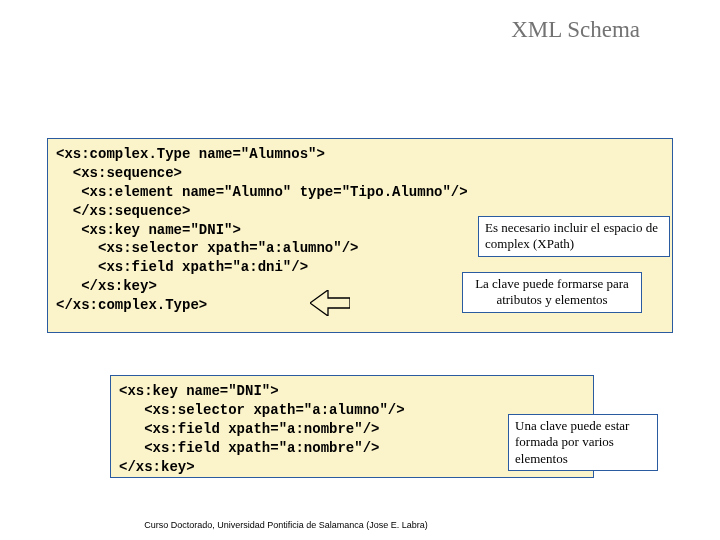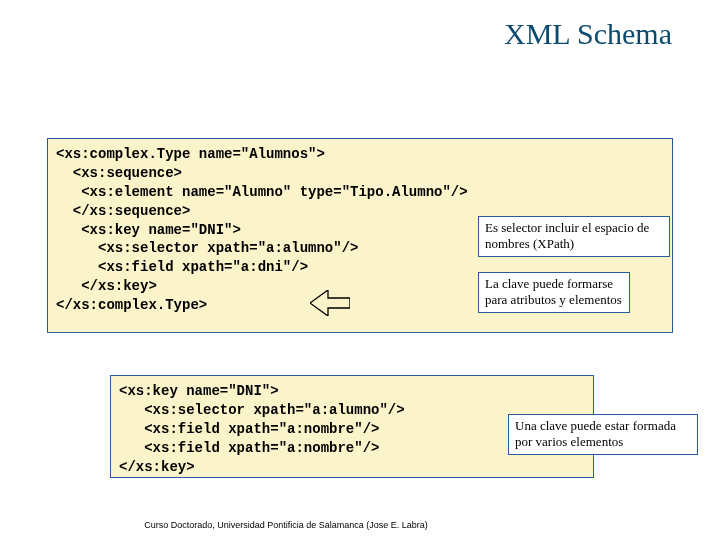--- a/index.html
+++ b/index.html
@@ -6,25 +6,25 @@
   body {
     width: 720px;
     height: 540px;
     background: #fff;
     font-family: Verdana, Arial, sans-serif;
     position: relative;
   }
   .title {
     position: absolute;
     top: 16px;
-    right: 48px;
+    right: 80px;
     text-align: right;
-    color: #0c4a6e;
+    color: #737373;
     font-family: Georgia, 'Times New Roman', serif;
-    font-size: 30px;
+    font-size: 23px;
     line-height: 1.2;
     font-weight: normal;
   }
   .codebox {
     position: absolute;
     border: 1px solid #2a5aa0;
     background: #fbf3c9;
     font-family: 'Courier New', monospace;
     font-weight: bold;
     font-size: 14px;
@@ -49,22 +49,22 @@
     position: absolute;
     border: 1px solid #2a5aa0;
     background: #fff;
     font-family: 'Times New Roman', serif;
     font-size: 13px;
     line-height: 1.25;
     padding: 3px 6px;
     color: #000;
   }
   .note1 { top: 216px; left: 478px; width: 192px; }
-  .note2 { top: 272px; left: 478px; width: 152px; }
-  .note3 { top: 414px; left: 508px; width: 190px; }
+  .note2 { top: 272px; left: 462px; width: 180px; text-align: center; }
+  .note3 { top: 414px; left: 508px; width: 150px; }
   .arrow {
     position: absolute;
     width: 40px;
     height: 26px;
   }
   .arrow svg { width: 100%; height: 100%; }
   .arrow1 { top: 290px; left: 310px; }
   .footer {
     position: absolute;
     bottom: 10px;
@@ -86,21 +86,21 @@
 <div class="codebox box1">&lt;xs:complex.Type name="Alumnos"&gt;
   &lt;xs:sequence&gt;
    &lt;xs:element name="Alumno" type="Tipo.Alumno"/&gt;
   &lt;/xs:sequence&gt;
    &lt;xs:key name="DNI"&gt;
      &lt;xs:selector xpath="a:alumno"/&gt;
      &lt;xs:field xpath="a:dni"/&gt;
    &lt;/xs:key&gt;
 &lt;/xs:complex.Type&gt;</div>
 
-<div class="note note1">Es selector incluir el espacio de nombres (XPath)</div>
+<div class="note note1">Es necesario incluir el espacio de complex (XPath)</div>
 <div class="note note2">La clave puede formarse para atributos y elementos</div>
 
 <div class="arrow arrow1">
   <svg viewBox="0 0 40 26">
     <path d="M40 8 L18 8 L18 0 L0 13 L18 26 L18 18 L40 18 Z" fill="none" stroke="#000" stroke-width="1.3"></path>
   </svg>
 </div>
 
 <div class="codebox box2">&lt;xs:key name="DNI"&gt;
    &lt;xs:selector xpath="a:alumno"/&gt;

